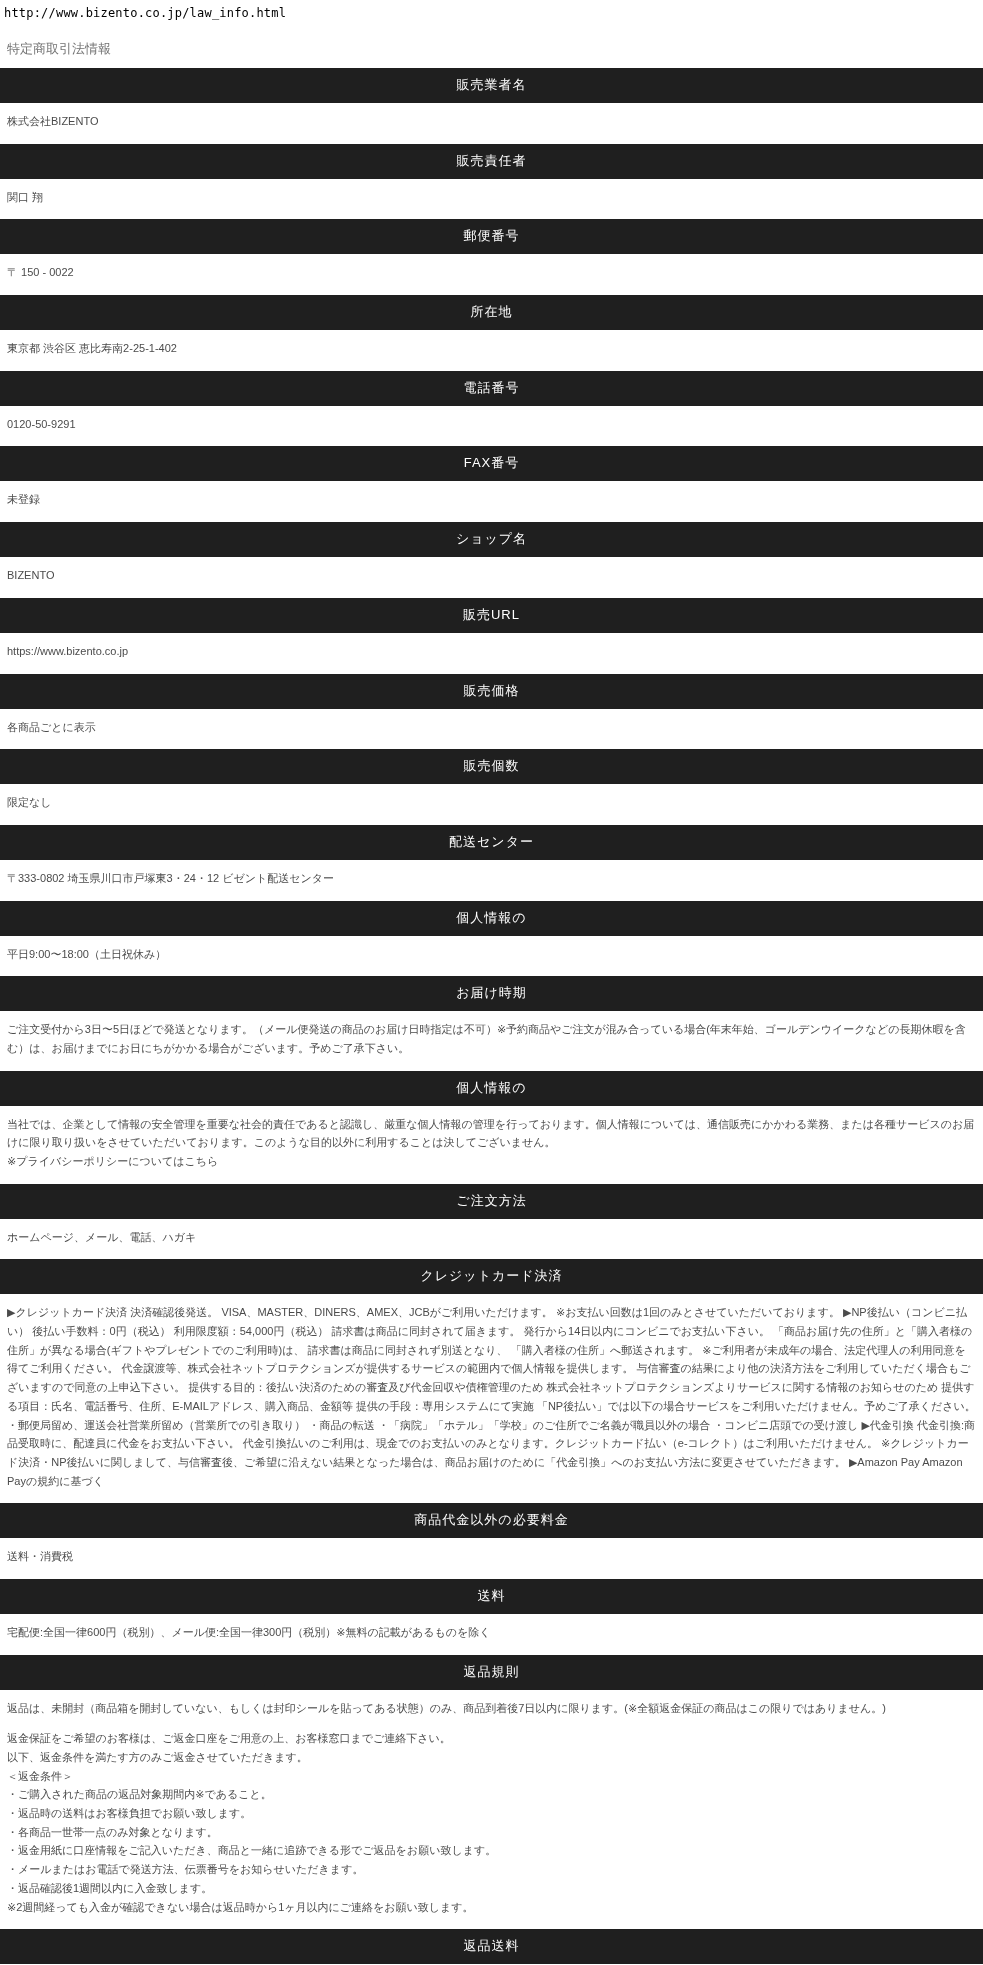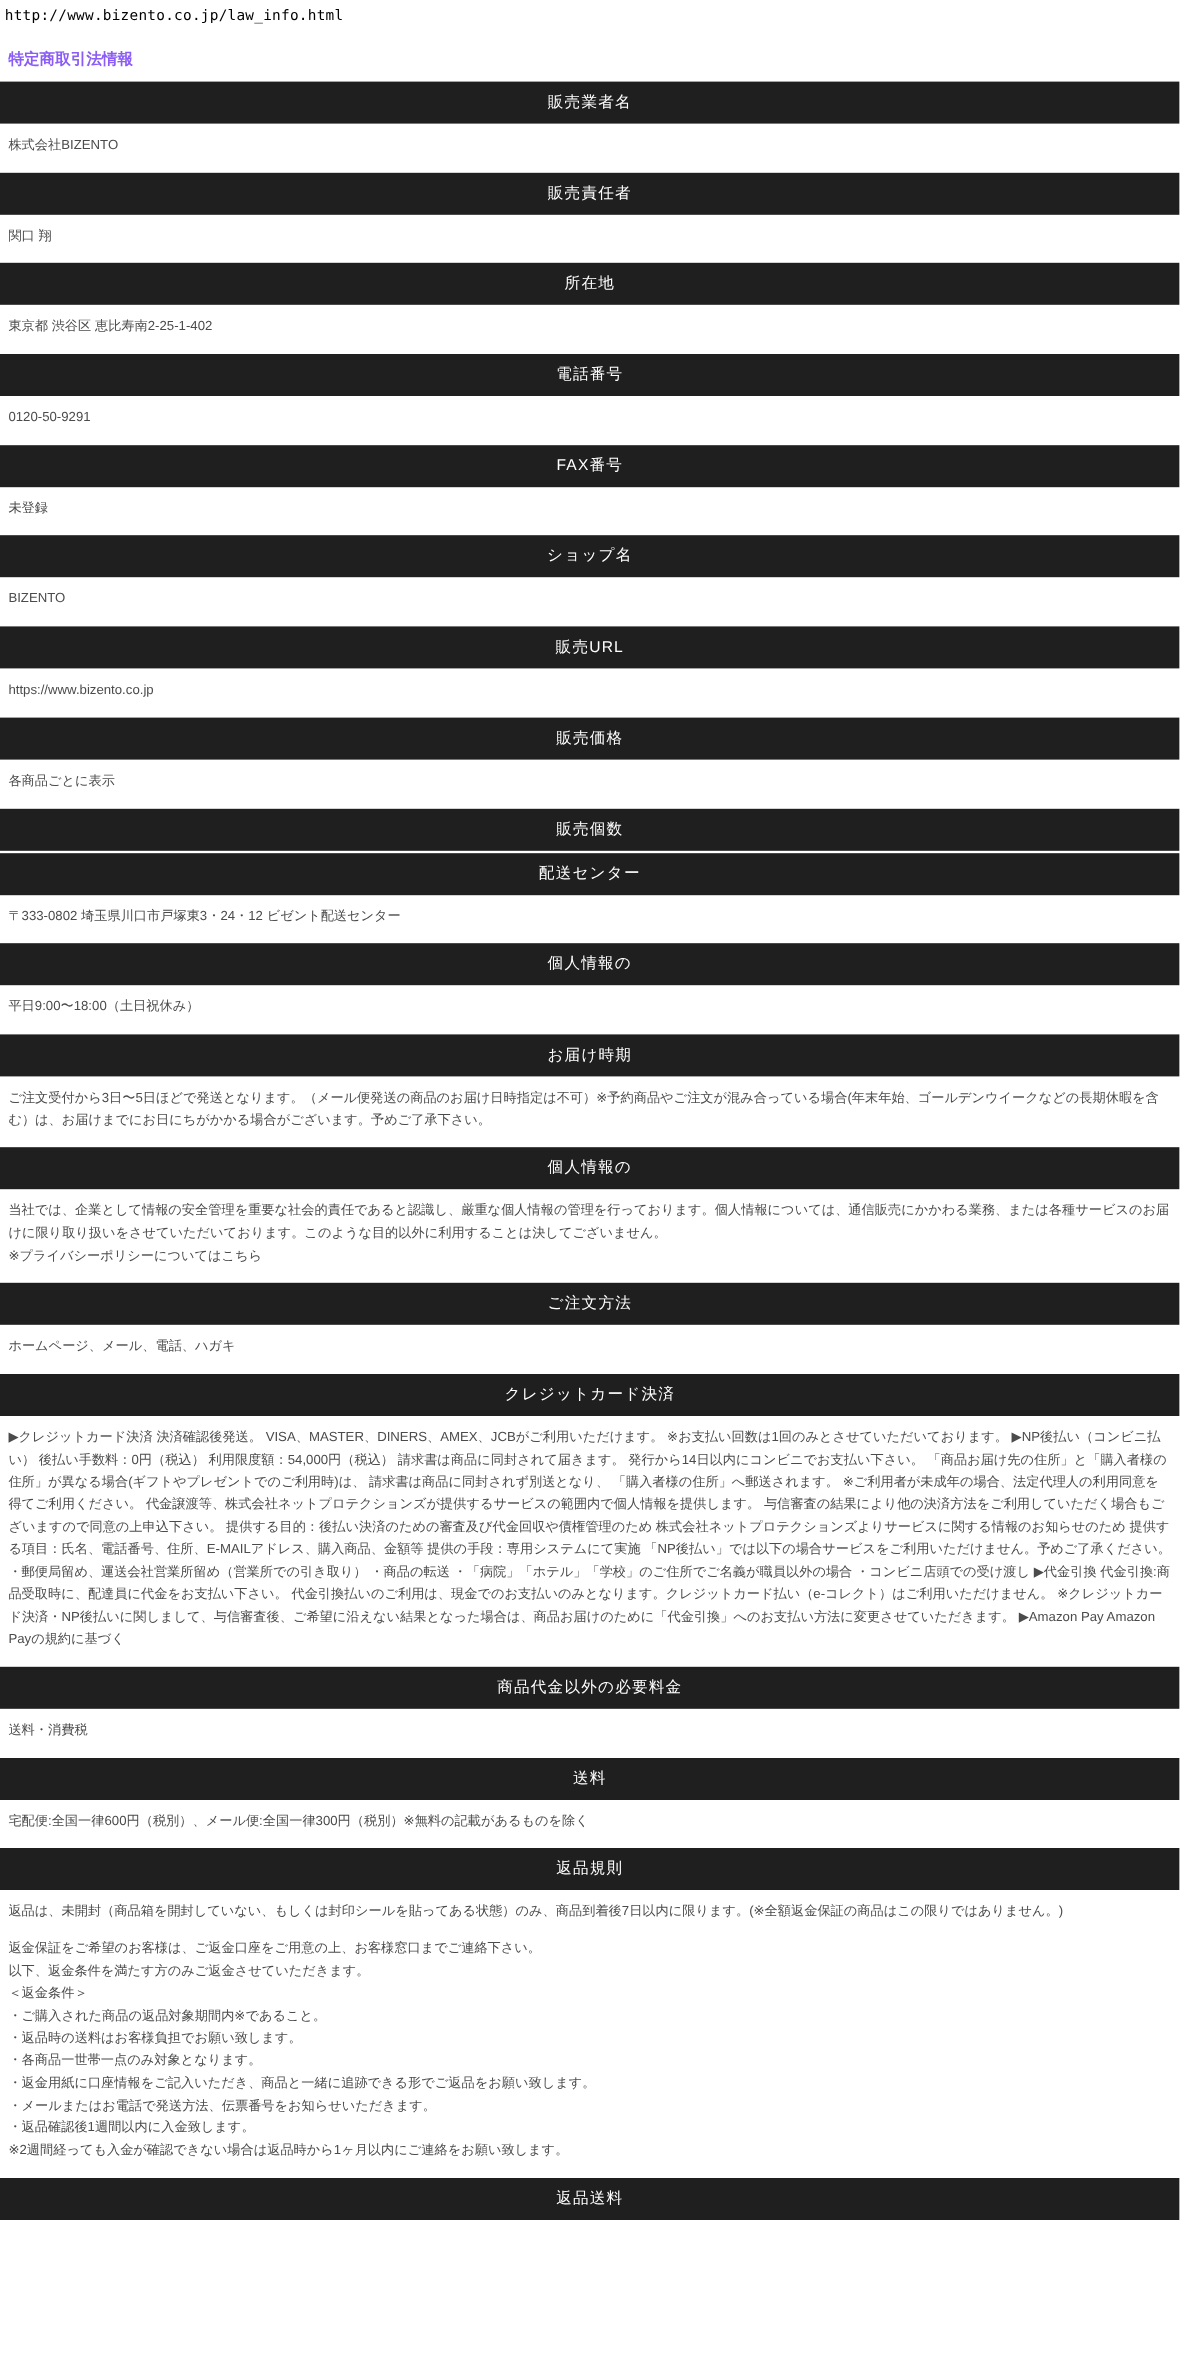--- a/index.html
+++ b/index.html
@@ -19,22 +19,22 @@
   }
   .url-line{
     font-family:"DejaVu Sans Mono","Liberation Mono",monospace;
     font-size:12px;
     color:#000;
     padding:6px 20px 0 4px;
     letter-spacing:0.2px;
   }
   .page-title{
     font-size:13px;
-    font-weight:bold;
-    color:#8b5cf6;
+    font-weight:normal;
+    color:#737373;
     margin:20px 7px 10px 7px;
   }
   .section-bar{
     background:var(--bar-bg);
     color:var(--bar-text);
     font-size:13px;
     font-weight:normal;
     text-align:center;
     padding:8px 0 9px 0;
     letter-spacing:1px;
@@ -64,20 +64,26 @@
       </div>
   </div>
 
   <div>
     <div class="section-bar">販売責任者</div>
     <div class="section-body">
         <div class="line">関口 翔</div>
       </div>
   </div>
 
+  <div>
+    <div class="section-bar">郵便番号</div>
+    <div class="section-body">
+        <div class="line">〒 150 - 0022</div>
+      </div>
+  </div>
 
   <div>
     <div class="section-bar">所在地</div>
     <div class="section-body">
         <div class="line">東京都 渋谷区 恵比寿南2-25-1-402</div>
       </div>
   </div>
 
   <div>
     <div class="section-bar">電話番号</div>
@@ -109,20 +115,23 @@
 
   <div>
     <div class="section-bar">販売価格</div>
     <div class="section-body">
         <div class="line">各商品ごとに表示</div>
       </div>
   </div>
 
   <div>
     <div class="section-bar">販売個数</div>
+    <div class="section-body">
+        <div class="line">限定なし</div>
+      </div>
   </div>
 
   <div>
     <div class="section-bar">配送センター</div>
     <div class="section-body">
         <div class="line">〒333-0802 埼玉県川口市戸塚東3・24・12 ビゼント配送センター</div>
       </div>
   </div>
 
   <div>

